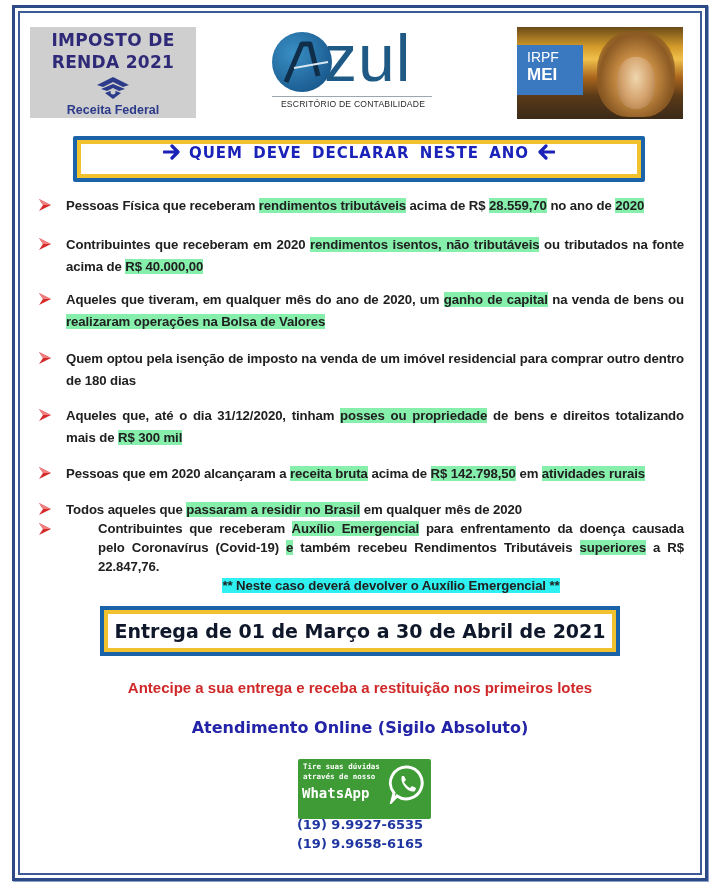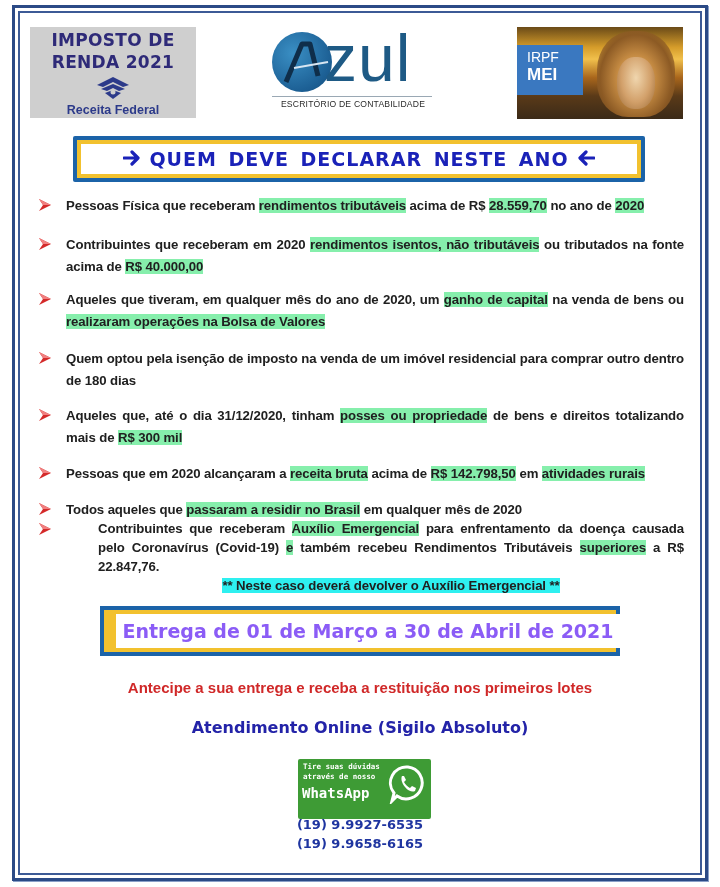--- a/index.html
+++ b/index.html
@@ -61,22 +61,22 @@
   .mei-label .l1 { font-size: 14px; line-height: 16px; }
   .mei-label .l2 { font-size: 17px; line-height: 20px; font-weight: bold; }
 
   
   .banner {
     position: absolute; left: 73px; top: 136px; width: 572px; height: 46px;
     background: #1b63a8; padding: 4px; border-radius: 2px;
   }
   .banner-inner { width: 100%; height: 100%; background: #f2c12e; padding: 4px; }
   .banner-white {
-    width: 100%; height: 100%; background: #ffffff; display: flex; align-items: center; justify-content: center;
-    color: #1a22b8; font-family: "DejaVu Sans", sans-serif; font-weight: bold; font-size: 19px; letter-spacing: 1px; word-spacing: 4px;
+    width: 100%; height: 100%; background: #ffffff; display: flex; align-items: flex-start; justify-content: center;
+    color: #1a22b8; font-family: "DejaVu Sans", sans-serif; font-weight: bold; font-size: 15px; letter-spacing: 1px; word-spacing: 4px;
   }
   .banner-white .arr { margin: 0 8px; }
 
   
   .items { position: absolute; left: 38px; top: 195px; width: 646px; }
   .item { position: absolute; left: 0; width: 646px; display: flex; }
   .bullet { width: 28px; flex: none; padding-top: 3px; }
   .bullet svg { display: block; }
   .item-text {
     font-family: "Liberation Sans", sans-serif; font-weight: bold; font-size: 13.2px; line-height: 22px;
@@ -87,21 +87,21 @@
   .note span { background: #2ef0f0; }
 
   
   .delivery {
     position: absolute; left: 100px; top: 606px; width: 520px; height: 50px;
     background: #1b63a8; padding: 4px;
   }
   .delivery-inner { width: 100%; height: 100%; background: #f2c12e; padding: 4px; }
   .delivery-white {
     width: 100%; height: 100%; background: #fff; display: flex; align-items: center; justify-content: center;
-    color: #8b5cf6; font-family: "DejaVu Sans", sans-serif; font-weight: bold; font-size: 19px; margin-left: 8px;
+    color: #0f172a; font-family: "DejaVu Sans", sans-serif; font-weight: bold; font-size: 19px;
   }
 
   .antecipe {
     position: absolute; left: 0; width: 720px; top: 679px; text-align: center;
     color: #d02828; font-weight: bold; font-size: 15px;
   }
   .online {
     position: absolute; left: 0; width: 720px; top: 718px; text-align: center;
     color: #2323a8; font-family: "DejaVu Sans", sans-serif; font-weight: bold; font-size: 16px;
   }

